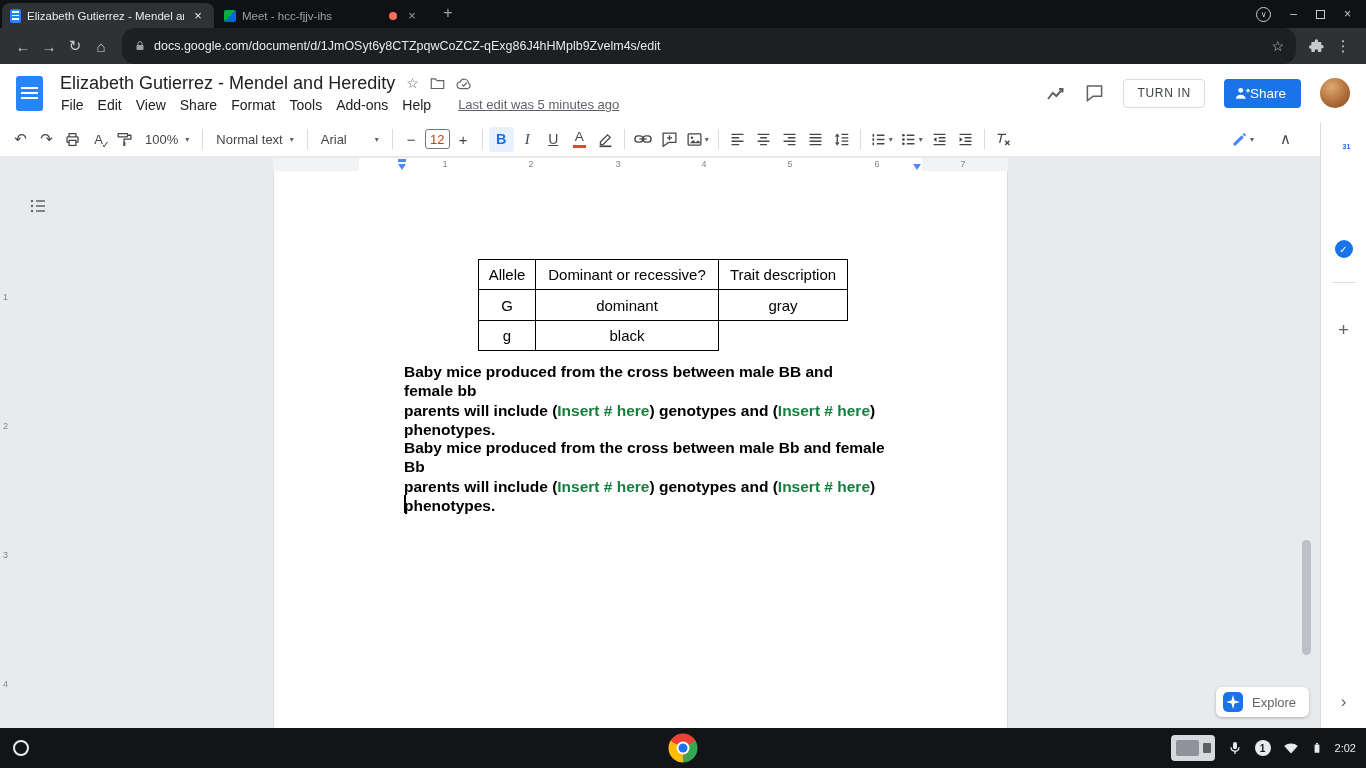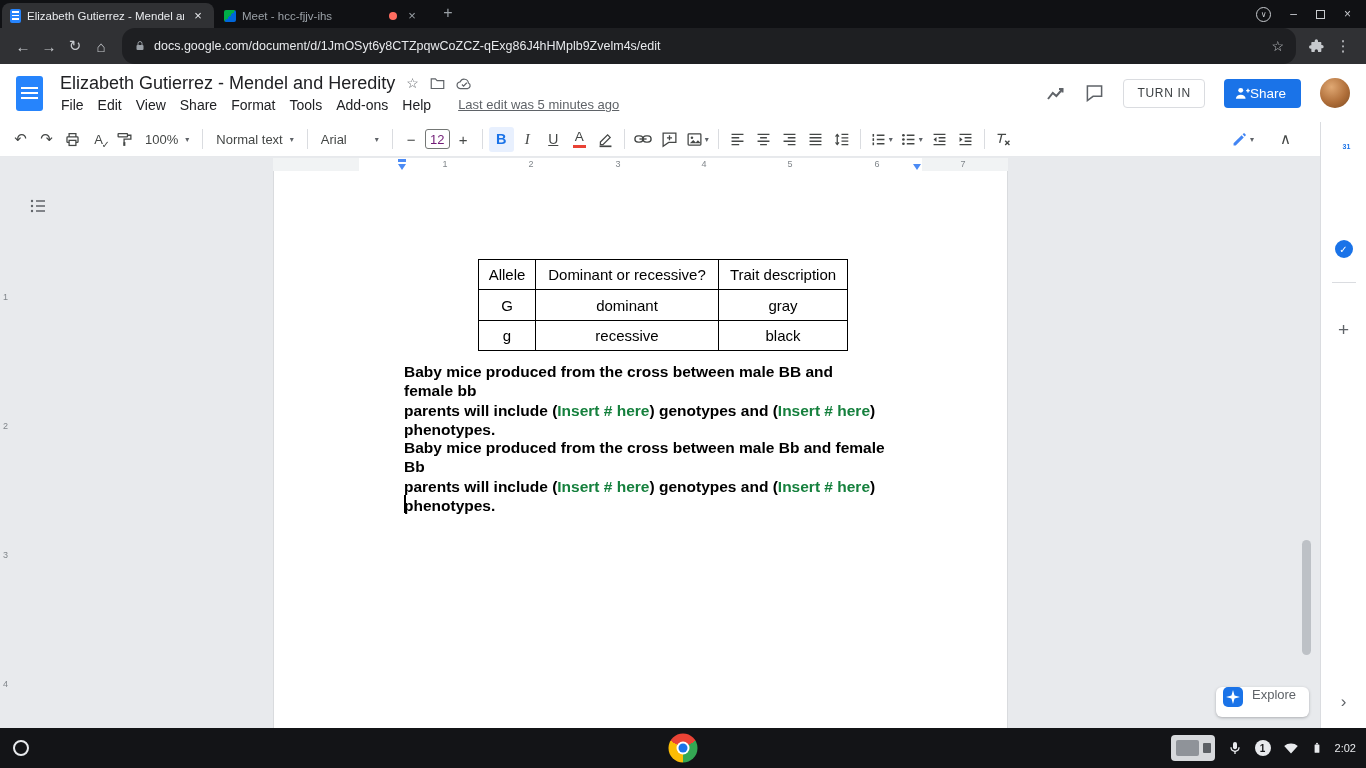--- a/index.html
+++ b/index.html
@@ -45,21 +45,21 @@
   .share{height:29px;padding:0 15px 0 11px;border-radius:4px;background:#1a73e8;color:#fff;font-size:13.5px;display:flex;align-items:center;}
   .avatar{width:30px;height:30px;border-radius:50%;background:radial-gradient(circle at 38% 30%,#e0a873,#b06f3a 55%,#7d4a1f);flex:none}
 
   
   #docstoolbar{position:absolute;top:122px;left:0;width:1320px;height:35px;background:#fff;border-bottom:1px solid #e7e9ec;display:flex;align-items:center;padding:0 8px;gap:1px}
   .tbtn{min-width:25px;height:25px;border-radius:3px;display:flex;align-items:center;justify-content:center;color:#444746;font-size:15px;gap:2px;padding:0 3px;flex:none}
   .tbtn.active{background:#e8f0fe;color:#1a73e8}
   .tdivider{width:1px;height:20px;background:#dadce0;margin:0 5px;flex:none}
   .tsel{font-size:13px;color:#444746;display:flex;align-items:center;gap:7px;padding:0 7px;height:25px;flex:none}
   .caret{font-size:8px;color:#5f6368}
-  .sizebox{width:25px;height:20px;border:1px solid #747775;border-radius:3px;font-size:13px;display:flex;align-items:center;justify-content:center;color:#701a75;flex:none}
+  .sizebox{width:25px;height:20px;border:1px solid #747775;border-radius:3px;font-size:13px;display:flex;align-items:center;justify-content:center;color:#c2410c;flex:none}
   .bold-b{font-weight:bold;font-size:14.5px}
   .ital{font-style:italic;font-family:"Liberation Serif",serif;font-size:15px}
   .und{text-decoration:underline;font-size:14px}
   .tcolor{display:flex;flex-direction:column;align-items:center;line-height:1;font-size:13.5px;gap:1px}
   .tcolor .bar{display:block;width:13px;height:3px;background:#e94235}
   .spell{position:relative;font-size:13px}
   .spell .chk{position:absolute;right:-7px;bottom:-3px;font-size:10px;color:#444746}
   .mode-right{margin-left:auto;display:flex;align-items:center;gap:16px;padding-right:14px}
 
   
@@ -77,21 +77,21 @@
   .vnum{position:absolute;left:3px;font-size:9px;color:#80868b}
   .doc-table{position:absolute;left:204px;top:88px;display:grid;grid-template-columns:57px 183px 129px;grid-template-rows:30px 31px 30px;border-top:1px solid #000;border-left:1px solid #000;font-size:15px;color:#000}
   .doc-table .cell{border-right:1px solid #000;border-bottom:1px solid #000;display:flex;align-items:center;justify-content:center}
   .para{position:absolute;left:130px;width:482px;font-weight:bold;font-size:15.5px;line-height:19.4px;color:#000}
   .para .pl{display:block}
   .para .red{color:#15803d}
   .p1{top:191px}
   .p2{top:267px}
   .caret-line{position:absolute;left:130px;top:324px;width:1.5px;height:18px;background:#000}
   .scroll-thumb{position:absolute;left:1302px;top:369px;width:9px;height:115px;background:#bdc1c6;border-radius:5px}
-  .explore{position:absolute;left:1216px;top:516px;height:30px;padding:0 13px 0 7px;background:#fff;border-radius:6px;box-shadow:0 1px 3px rgba(60,64,67,.35);display:flex;align-items:flex-start;gap:9px;font-size:13px;color:#5f6368}
+  .explore{position:absolute;left:1216px;top:516px;height:30px;padding:0 13px 0 7px;background:#fff;border-radius:6px;box-shadow:0 1px 3px rgba(60,64,67,.35);display:flex;align-items:center;gap:9px;font-size:13px;color:#5f6368}
   .explore-ic{width:20px;height:20px;border-radius:5px;background:#1a73e8;position:relative;flex:none}
   .explore-ic .spark{position:absolute;inset:3px;background:#fff;clip-path:polygon(50% 0,61% 39%,100% 50%,61% 61%,50% 100%,39% 61%,0 50%,39% 39%)}
 
   
   #sidepanel{position:absolute;top:122px;left:1320px;width:46px;height:606px;background:#fff;border-left:1px solid #dadce0}
   .sp-ic{position:absolute;left:50%;transform:translateX(-50%)}
   .cal{top:19px;width:17px;height:17px;background:#1a73e8;border-radius:3px;position:relative}
   .cal .inner{position:absolute;left:3px;right:3px;bottom:3px;top:5px;background:#fff;display:flex;align-items:center;justify-content:center;font-size:7px;color:#1a73e8;font-weight:bold}
   .keep{top:68px;width:17px;height:17px;background:#f5b400;border-radius:3px;position:relative}
   .keep .bulb{position:absolute;left:5px;top:3px;width:7px;height:7px;background:#fff;border-radius:50%}
@@ -411,21 +411,20 @@
 
   <div class="page">
     <div class="doc-table">
       <div class="cell">Allele</div>
       <div class="cell">Dominant or recessive?</div>
       <div class="cell">Trait description</div>
       <div class="cell">G</div>
       <div class="cell">dominant</div>
       <div class="cell">gray</div>
       <div class="cell">g</div>
-      <div class="cell">recessive</div>
       <div class="cell">black</div>
     </div>
 
     <div class="para p1">
       <span class="pl">Baby mice produced from the cross between male BB and female bb</span>
       <span class="pl"><span>parents will include (</span><span class="red">Insert # here</span><span>) genotypes and (</span><span class="red">Insert # here</span><span>)</span></span>
       <span class="pl">phenotypes.</span>
     </div>
 
     <div class="para p2">

